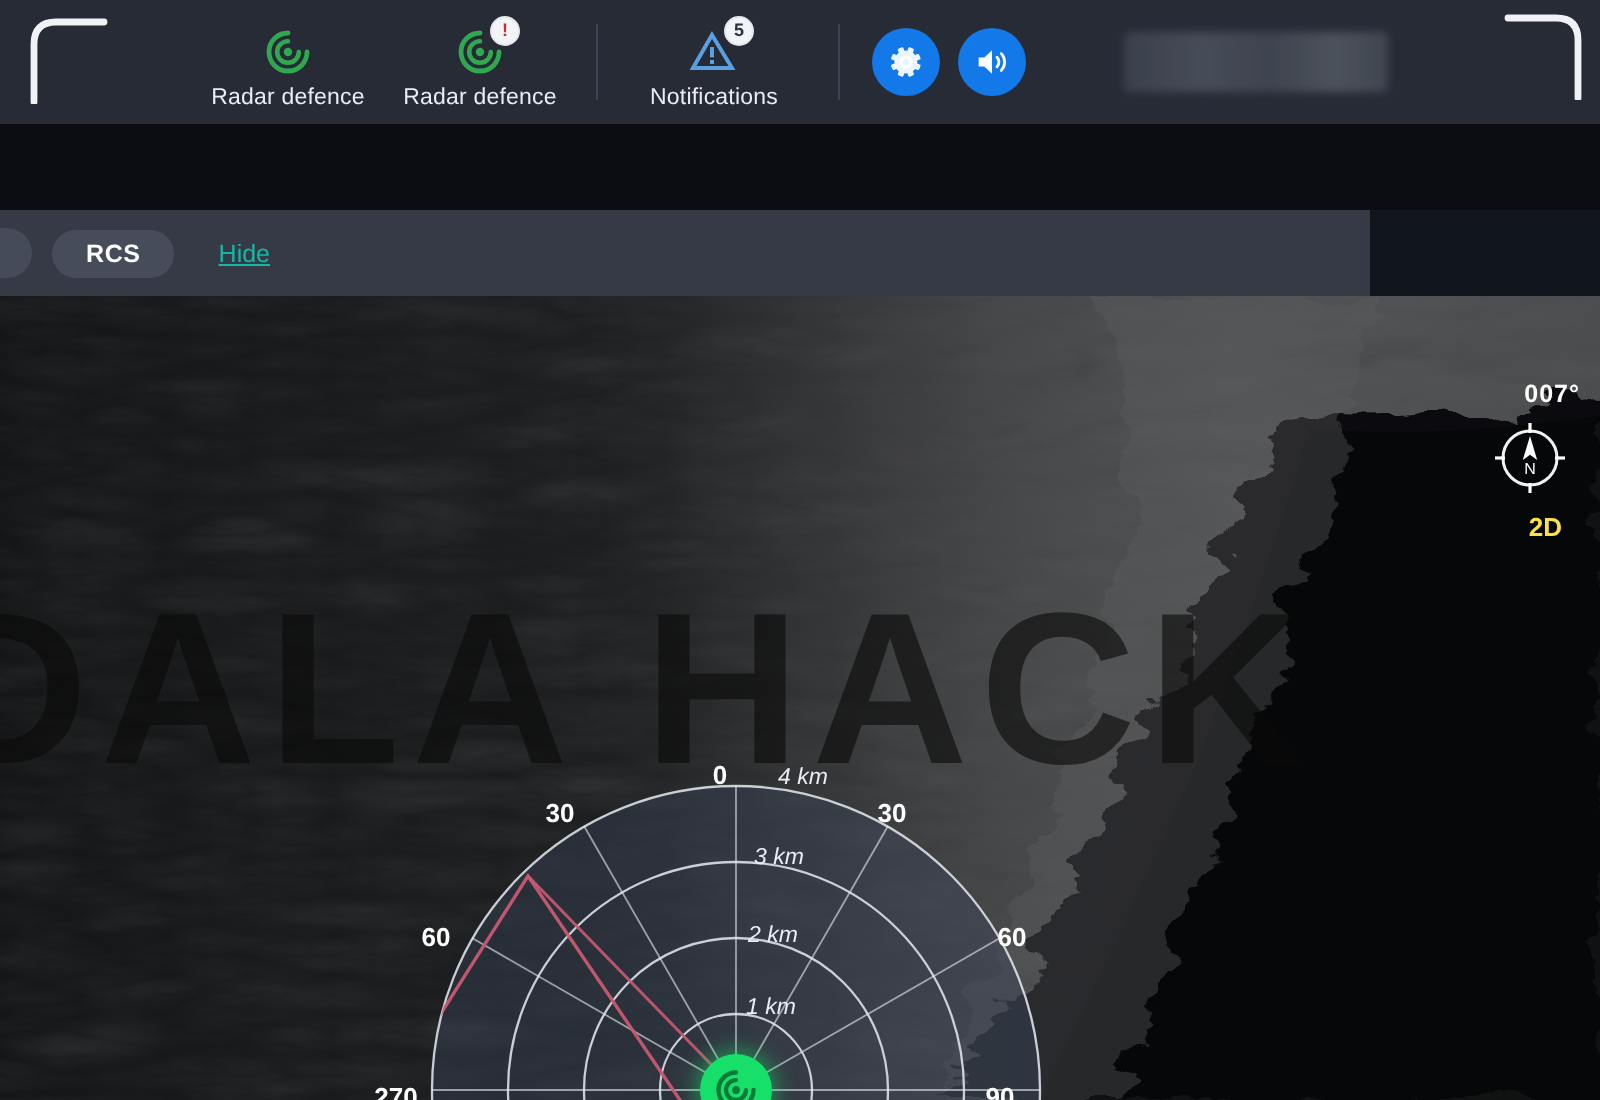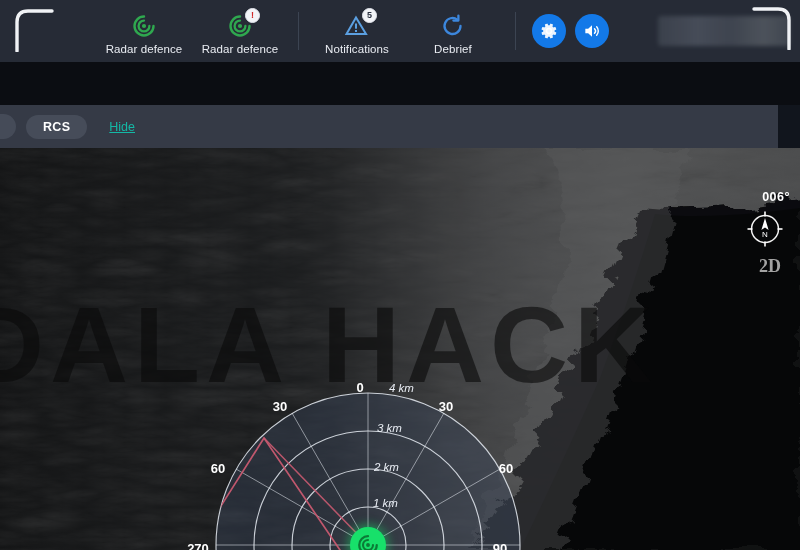--- a/index.html
+++ b/index.html
@@ -47,21 +47,21 @@
     width:132px; height:30px; margin-left:40px; border-radius:3px;
     background:linear-gradient(90deg,#3d434e 0%,#4a505c 30%,#414752 55%,#51575f 80%,#434953 100%);
     filter:blur(2.2px); opacity:.9;
   }
 
   
   #blackstrip { position:absolute; left:0; top:62px; width:800px; height:43px; background:#0b0d12; }
 
   
   #subbar {
-    position:absolute; left:0; top:105px; width:778px; height:43px;
+    position:absolute; left:0; top:105px; width:685px; height:43px;
     background:#353a46; display:flex; align-items:center;
   }
   .pill-cut {
     position:absolute; left:-20px; top:9px;
     width:36px; height:25px; border-radius:13px; background:#454b58;
   }
   .pill {
     margin-left:26px; padding:5px 17px; border-radius:13px;
     background:#464c59; color:#ffffff; font-size:12.5px; font-weight:bold;
     letter-spacing:.3px; cursor:pointer;
@@ -81,21 +81,21 @@
     color:rgba(10,10,10,.62); white-space:nowrap;
     transform:translateY(-50%);
     font-family:"Liberation Sans", sans-serif;
   }
 
   .brg { font-size:13px; fill:#ffffff; font-weight:bold; font-family:"Liberation Sans", sans-serif; }
   .rng { font-size:11.5px; fill:#e9edf4; font-style:italic; font-family:"Liberation Sans", sans-serif; }
 
   .compass-deg { position:absolute; right:10px; top:42px; color:#fff; font-size:12.5px; font-weight:bold; letter-spacing:.5px; }
   .compass-rose { position:absolute; right:14px; top:60px; width:42px; height:42px; }
-  .compass-2d { position:absolute; right:19px; top:108px; color:#a3a3a3; font-size:18px; font-weight:bold;font-family:Liberation Serif, serif; }
+  .compass-2d { position:absolute; right:19px; top:108px; color:#fde047; font-size:13px; font-weight:bold; }
   .ctr-marker {
     position:absolute; left:350px; top:379px;
     width:36px; height:36px; border-radius:50%;
     background:#17e06a;
     display:flex; align-items:center; justify-content:center;
     box-shadow:0 0 10px 3px rgba(23,224,106,.45);
   }
 </style>
 </head>
 <body>
@@ -140,29 +140,20 @@
         <svg width="26" height="26" viewBox="0 0 26 26">
           <path d="M12 4.5 L22 21 L2.5 21 Z" fill="none" stroke="#5b9fe0" stroke-width="2"></path>
           <rect x="11" y="10.5" width="2" height="5.2" fill="#5b9fe0"></rect>
           <rect x="11" y="17" width="2" height="2" fill="#5b9fe0"></rect>
         </svg>
         <span class="badge num">5</span>
       </div>
       <div class="tb-label">Notifications</div>
     </div>
 
-    <div class="tb-item">
-      <div class="tb-icon">
-        <svg width="26" height="26" viewBox="0 0 26 26">
-          <path d="M20.5 13 a8 8 0 1 1 -3.2 -6.4" fill="none" stroke="#3c87dd" stroke-width="2.3" stroke-linecap="round"></path>
-          <path d="M18.4 2.6 L18.4 7.6 L13.4 7.6" fill="none" stroke="#3c87dd" stroke-width="2.3" stroke-linecap="round" stroke-linejoin="round"></path>
-        </svg>
-      </div>
-      <div class="tb-label">Debrief</div>
-    </div>
 
     <div class="tb-sep" style="margin-left:14px;margin-right:16px;"></div>
 
     <div class="round-btn">
       <svg width="20" height="20" viewBox="0 0 24 24">
         <path fill="#ffffff" d="M12 8.2a3.8 3.8 0 1 0 0 7.6 3.8 3.8 0 0 0 0-7.6zm0 5.9a2.1 2.1 0 1 1 0-4.2 2.1 2.1 0 0 1 0 4.2z"></path>
         <path fill="#ffffff" d="M20.3 13.5l-1.6-.6a6.9 6.9 0 0 0 0-1.8l1.6-.6a.7.7 0 0 0 .4-.9l-.8-2a.7.7 0 0 0-.9-.4l-1.6.6a7 7 0 0 0-1.3-1.3l.6-1.6a.7.7 0 0 0-.4-.9l-2-.8a.7.7 0 0 0-.9.4l-.6 1.6a6.9 6.9 0 0 0-1.8 0l-.6-1.6a.7.7 0 0 0-.9-.4l-2 .8a.7.7 0 0 0-.4.9l.6 1.6a7 7 0 0 0-1.3 1.3l-1.6-.6a.7.7 0 0 0-.9.4l-.8 2a.7.7 0 0 0 .4.9l1.6.6a6.9 6.9 0 0 0 0 1.8l-1.6.6a.7.7 0 0 0-.4.9l.8 2a.7.7 0 0 0 .9.4l1.6-.6a7 7 0 0 0 1.3 1.3l-.6 1.6a.7.7 0 0 0 .4.9l2 .8a.7.7 0 0 0 .9-.4l.6-1.6a6.9 6.9 0 0 0 1.8 0l.6 1.6a.7.7 0 0 0 .9.4l2-.8a.7.7 0 0 0 .4-.9l-.6-1.6a7 7 0 0 0 1.3-1.3l1.6.6a.7.7 0 0 0 .9-.4l.8-2a.7.7 0 0 0-.4-.9z" opacity=".92"></path>
       </svg>
     </div>
 
@@ -291,21 +282,21 @@
     </svg>
 
     <div class="ctr-marker">
       <svg width="24" height="24" viewBox="0 0 26 26">
         <path d="M13 3.5 a9.5 9.5 0 1 0 9.5 9.5" fill="none" stroke="#0b7a36" stroke-width="2.4" stroke-linecap="round"></path>
         <path d="M13 7.6 a5.4 5.4 0 1 0 5.4 5.4" fill="none" stroke="#0b7a36" stroke-width="2.3" stroke-linecap="round"></path>
         <circle cx="13" cy="13" r="2.1" fill="#0b7a36"></circle>
       </svg>
     </div>
 
-    <div class="compass-deg">006°</div>
+    <div class="compass-deg">007°</div>
     <svg class="compass-rose" viewBox="0 0 42 42">
       <circle cx="21" cy="21" r="13.5" fill="none" stroke="#ffffff" stroke-width="1.5" opacity=".95"></circle>
       <line x1="21" y1="3.5" x2="21" y2="8.5" stroke="#fff" stroke-width="1.6"></line>
       <line x1="21" y1="33.5" x2="21" y2="38.5" stroke="#fff" stroke-width="1.6"></line>
       <line x1="3.5" y1="21" x2="8.5" y2="21" stroke="#fff" stroke-width="1.6"></line>
       <line x1="33.5" y1="21" x2="38.5" y2="21" stroke="#fff" stroke-width="1.6"></line>
       <path d="M21 10 L24.6 22 L21 19.4 L17.4 22 Z" fill="#ffffff"></path>
       <text x="21" y="29" text-anchor="middle" font-size="8" fill="#ffffff" font-family="Liberation Sans, sans-serif">N</text>
     </svg>
     <div class="compass-2d">2D</div>

